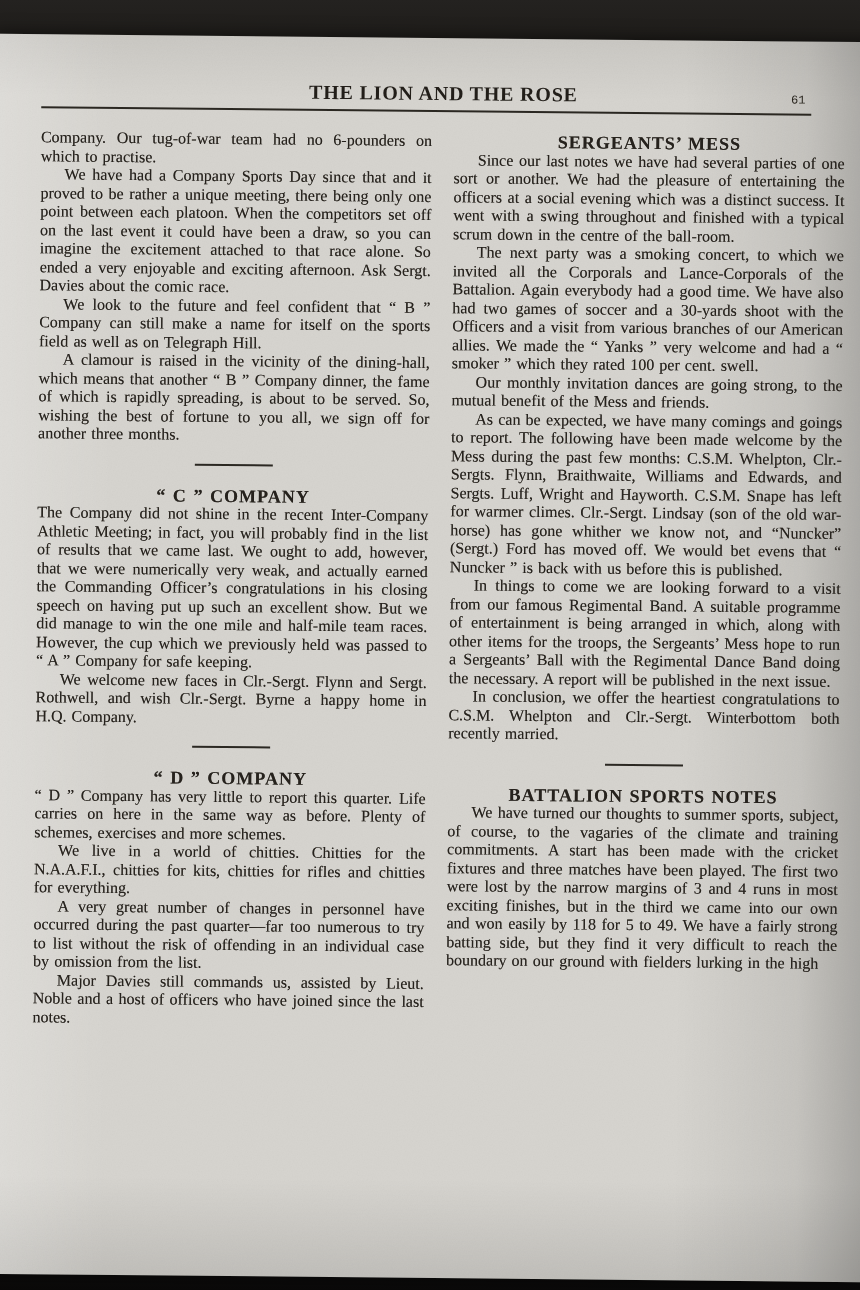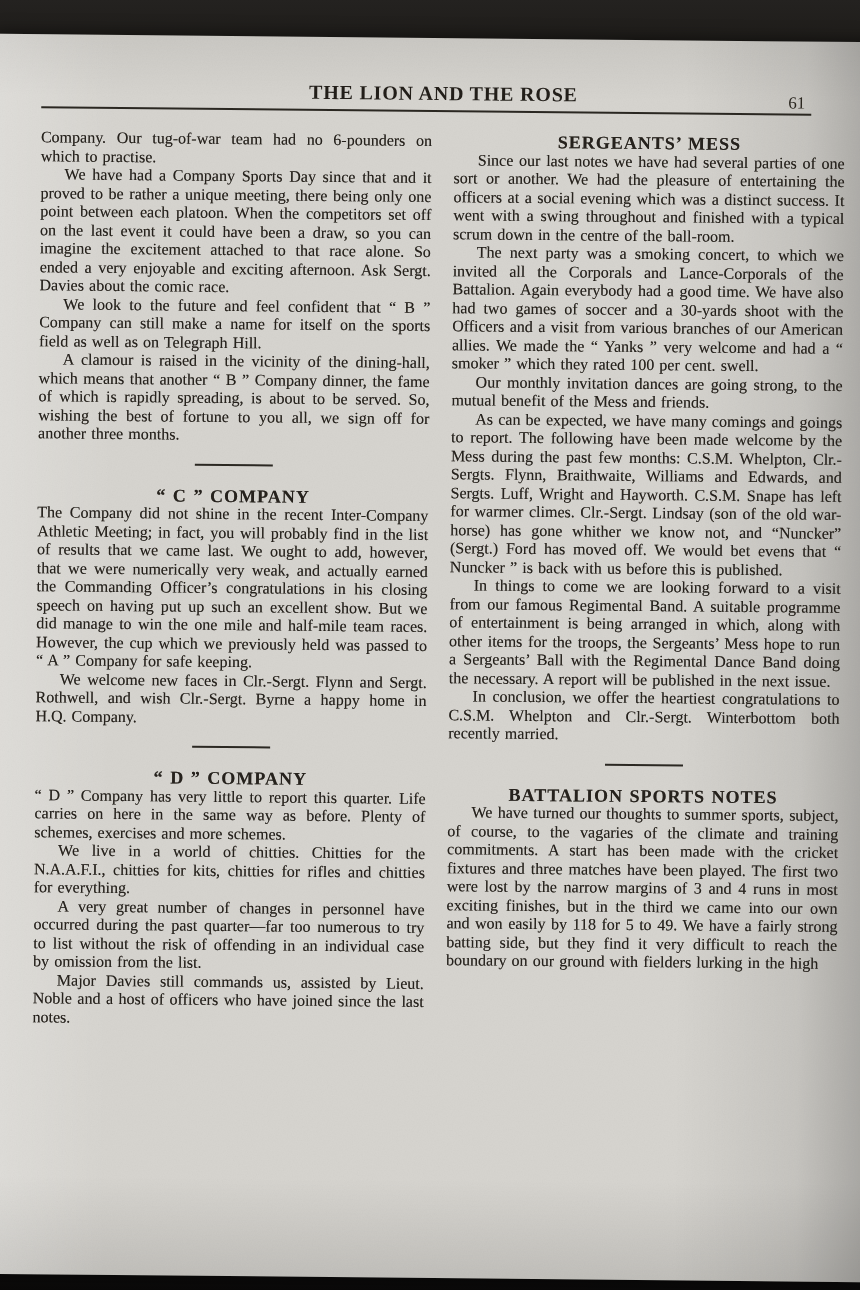--- a/index.html
+++ b/index.html
@@ -49,22 +49,23 @@
     text-align: center;
     font-size: 20px;
     font-weight: bold;
     letter-spacing: 0.8px;
     color: #221e19;
   }
   .pageno {
     position: absolute;
     right: 40px;
     top: 52px;
-    font-size: 17px;
+    font-size: 12px;
     color: #2a261f;
+    font-family: Liberation Mono, monospace;
   }
   .rule {
     margin-top: 5px;
     margin-right: 34px;
     border-top: 2px solid #2a2721;
     height: 0;
   }
   .cols {
     display: flex;
     gap: 22px;

